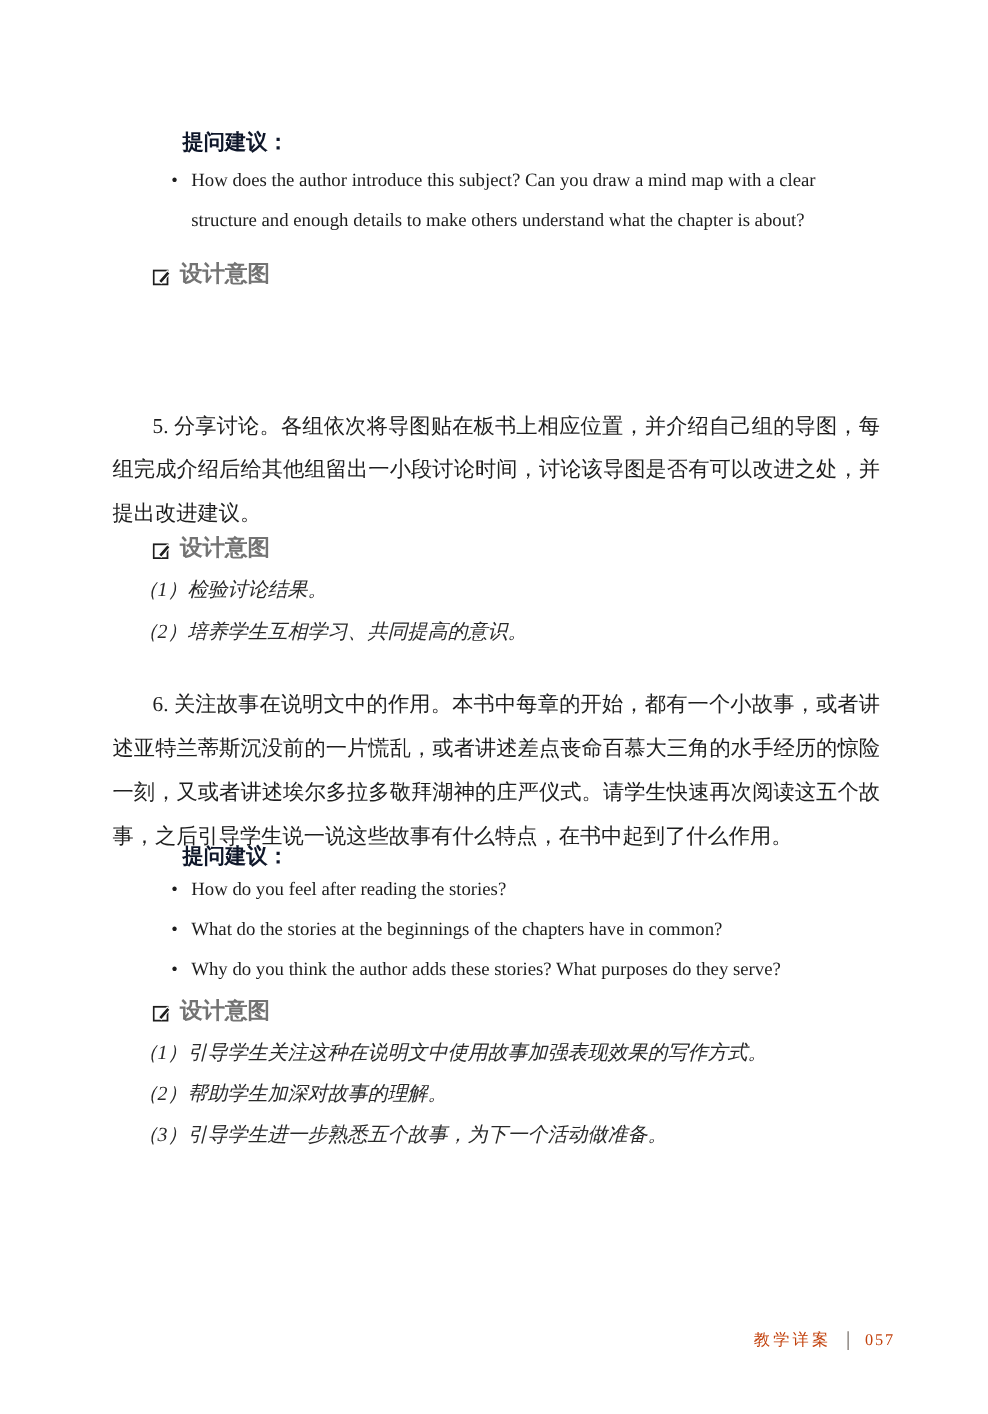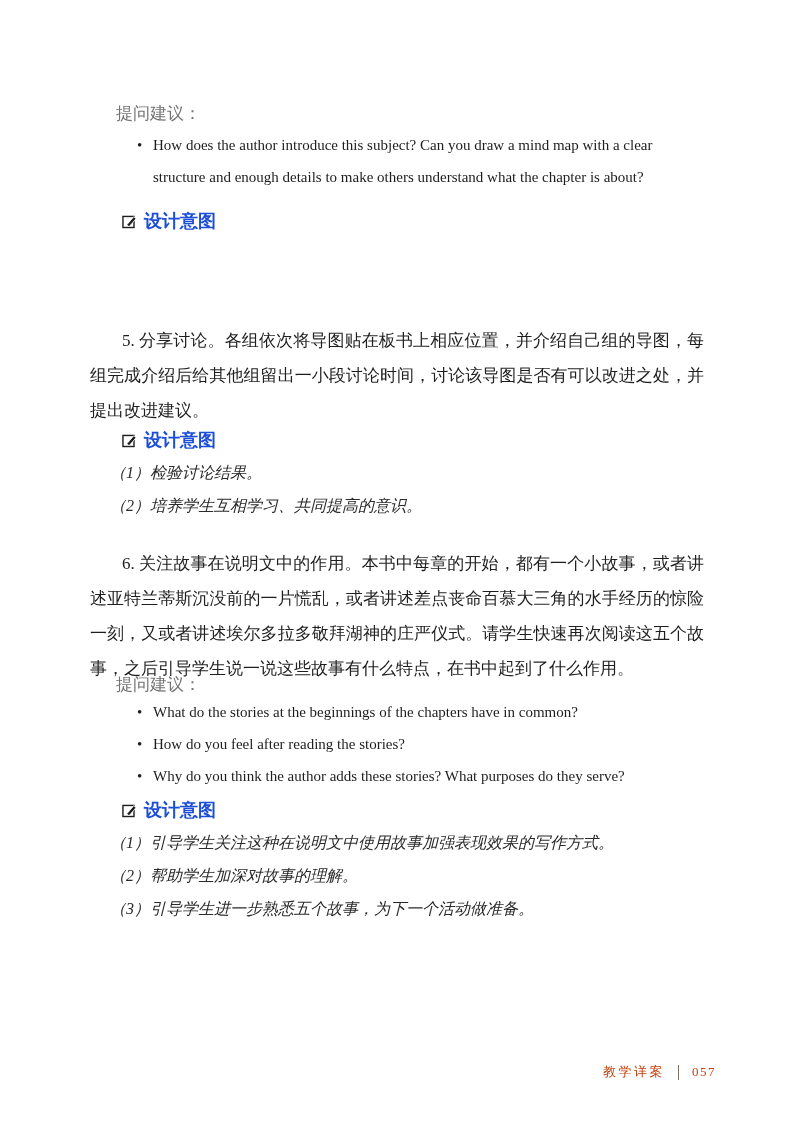--- a/index.html
+++ b/index.html
@@ -7,42 +7,42 @@
     position:relative;
     width:790px;height:1131px;
     background:#ffffff;
     font-family:"Liberation Serif","DejaVu Serif",serif;
     color:#222222;
     overflow:hidden;
   }
   .content{position:absolute;left:90px;top:0;width:614px;height:100%;}
 
   .q-heading{
-    position:absolute;left:26px;
-    font-size:17px;font-weight:normal;line-height:22px;color:#737373;
+    position:absolute;left:56px;
+    font-size:17px;font-weight:bold;line-height:22px;color:#0f172a;
     font-family:"Liberation Sans","DejaVu Sans",sans-serif;
   }
   .bullets{
     position:absolute;left:47px;width:560px;
     list-style:none;margin:0;padding:0;
   }
   .bullets li{
     position:relative;padding-left:16px;
     font-size:15px;line-height:32px;color:#1d1d1d;
   }
   .bullets li::before{
     content:"\2022";
     position:absolute;left:0;top:0;
     font-size:15px;
   }
   .design{
     position:absolute;left:32px;
     display:flex;align-items:center;gap:7px;
-    font-size:18px;font-weight:bold;line-height:24px;color:#1d4ed8;
-    font-family:Liberation Serif, serif;
+    font-size:18px;font-weight:bold;line-height:24px;color:#737373;
+    font-family:Liberation Mono, monospace;
   }
   .design .icon{display:inline-flex;align-items:center;}
   .design-items{position:absolute;left:20px;width:580px;}
   .design-items .item{
     font-size:16px;line-height:33px;color:#2a2a2a;
     font-style:italic;
   }
   .para{
     position:absolute;left:0;width:614px;
     font-size:17px;line-height:35px;color:#1e1e1e;
@@ -118,24 +118,24 @@
     </div>
 
     <p class="para b-p6">
       <span class="lead">6. 关注故事在说明文中的作用。</span><span>本书中每章的开始，都有一个小故事，或者讲述亚特兰蒂斯沉没前的一片慌乱，或者讲述差点丧命百慕大三角的水手经历的惊险一刻，又或者讲述埃尔多拉多敬拜湖神的庄严仪式。请学生快速再次阅读这五个故事，之后引导学生说一说这些故事有什么特点，在书中起到了什么作用。</span>
     </p>
 
     <div class="q-heading b-qh2">提问建议：</div>
 
     <ul class="bullets b-ul2">
       <li>
-        <span>What do the stories at the beginnings of the chapters have in common?</span>
+        <span>How do you feel after reading the stories?</span>
       </li>
       <li>
-        <span>How do you feel after reading the stories?</span>
+        <span>What do the stories at the beginnings of the chapters have in common?</span>
       </li>
       <li>
         <span>Why do you think the author adds these stories? What purposes do they serve?</span>
       </li>
     </ul>
 
     <div class="design b-dh3">
       <span class="icon">
         <svg viewBox="0 0 16 16" width="15" height="15" aria-hidden="true">
           <rect x="1" y="2.6" width="11.8" height="11.8" fill="none" stroke="#1d1d1d" stroke-width="1.5"></rect>

